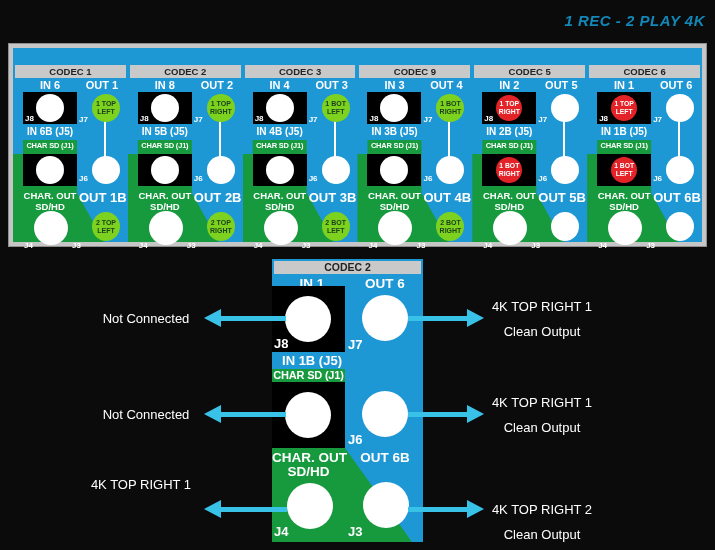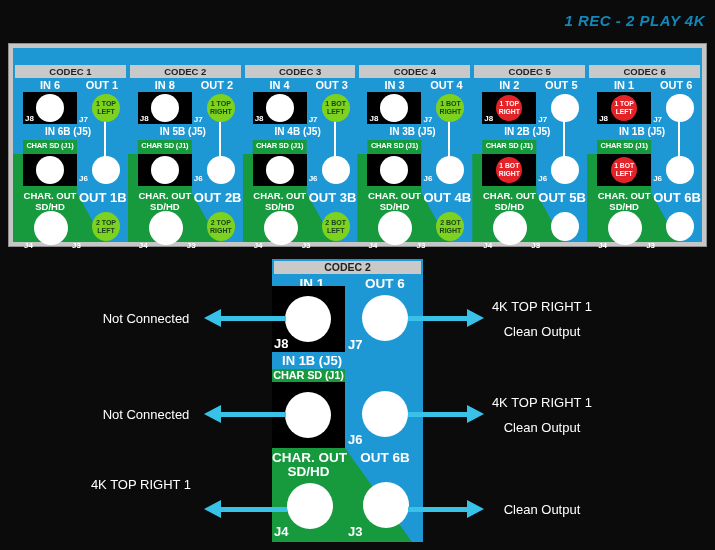--- a/index.html
+++ b/index.html
@@ -19,21 +19,21 @@
   .panel-inner{width:100%;height:100%;background:var(--blue,#1E97D5);display:flex;}
   .codec-col{flex:1 1 0;display:flex;flex-direction:column;min-width:0;}
   .codec-header{height:13px;margin:17px 2px 0 2px;background:var(--header_gray,#C9C9C9);
                 text-align:center;font-size:9.5px;font-weight:bold;color:#222;line-height:13px;}
   .codec-body{position:relative;flex:1;}
   .green-zone{position:absolute;inset:0;background:var(--green,#17993E);
               clip-path:polygon(10px 62px,64px 62px,64px 115px,100px 180px,0 180px,0 76px,10px 76px);}
   .lbl{position:absolute;color:#fff;font-weight:bold;text-align:center;white-space:nowrap;}
   .in-lbl{left:10px;width:54px;top:1px;font-size:11px;}
   .out-lbl{left:66px;width:46px;top:1px;font-size:11px;}
-  .inb-lbl{left:18px;width:74px;top:48px;font-size:10px;}
+  .inb-lbl{left:0;width:74px;top:48px;font-size:10px;}
   .strip-lbl{left:10px;width:54px;top:63px;font-size:7.5px;letter-spacing:-.2px;}
   .outb-lbl{left:66px;width:46px;top:112px;font-size:13px;}
   .co1{left:0;width:74px;top:112px;font-size:9.5px;}
   .co2{left:0;width:74px;top:123px;font-size:9.5px;}
   .jlbl{position:absolute;color:#fff;font-weight:bold;font-size:8px;}
   .j7-lbl{left:66px;top:37px;}
   .j6-lbl{left:66px;top:96px;}
   .j4-lbl{left:11px;top:163px;}
   .j3-lbl{left:59px;top:163px;}
   .jackbox{position:absolute;left:10px;width:54px;height:32px;background:#000;}
@@ -224,21 +224,21 @@
       <span class="jlbl j4-lbl">J4</span>
       <div class="pad p-j3 green">
             <span class="pad-l1">2 BOT</span>
             <span class="pad-l2">LEFT</span>
           </div>
       <span class="jlbl j3-lbl">J3</span>
     </div>
   </div>
 
   <div class="codec-col">
-    <div class="codec-header">CODEC 4</div>
+    <div class="codec-header">CODEC 9</div>
     <div class="codec-body">
       <div class="green-zone"></div>
       <div class="lbl in-lbl">IN 3</div>
       <div class="lbl out-lbl">OUT 4</div>
       <div class="conn-line"></div>
       <div class="jackbox box1">
         <div class="jack white">
               <span class="pad-l1"></span>
               <span class="pad-l2"></span>
             </div>
@@ -417,14 +417,15 @@
 </div>
 <div class="side-label sl-r1">
   <div>4K TOP RIGHT 1</div>
   <div>Clean Output</div>
 </div>
 <div class="side-label sl-r2">
   <div>4K TOP RIGHT 1</div>
   <div>Clean Output</div>
 </div>
 <div class="side-label sl-r3">
+  <div>4K TOP RIGHT 2</div>
   <div>Clean Output</div>
 </div>
 
 </body></html>

